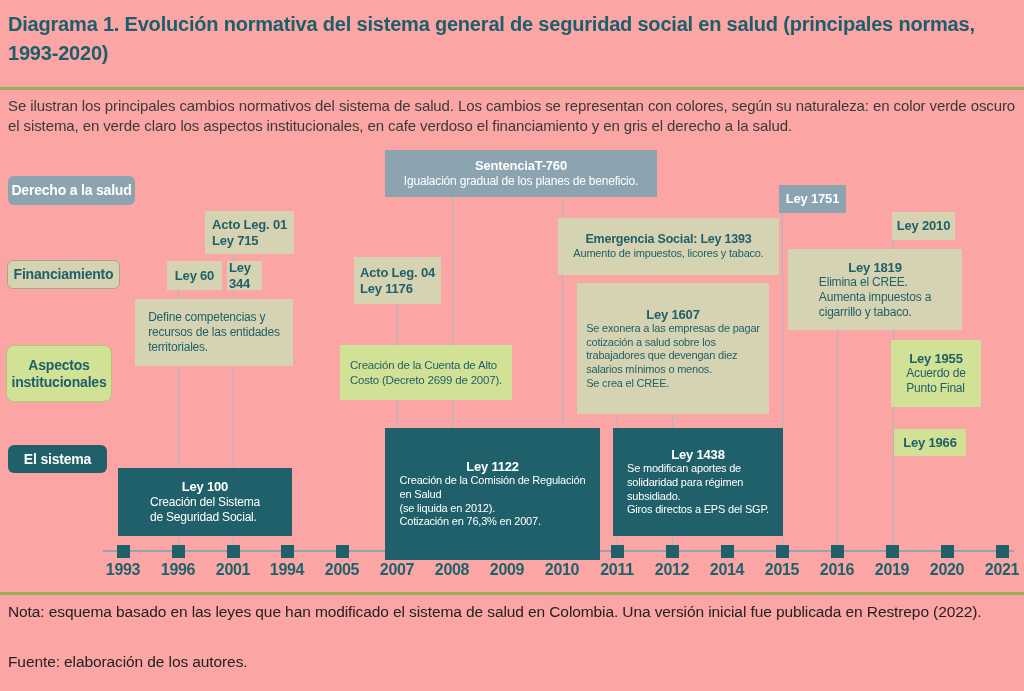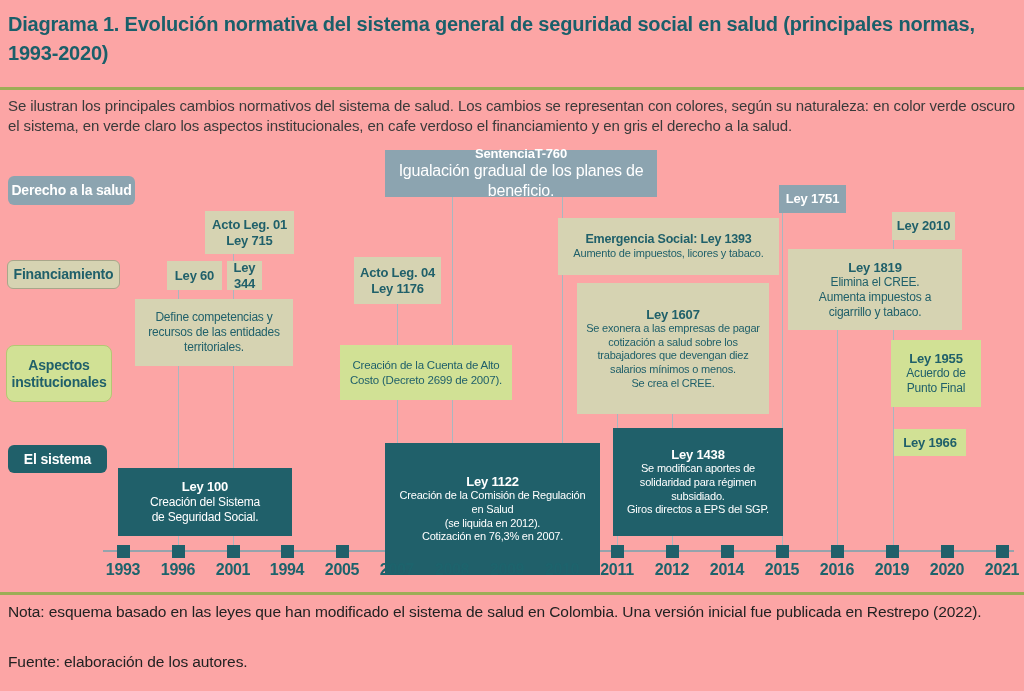--- a/index.html
+++ b/index.html
@@ -7,21 +7,21 @@
         font-family:"Liberation Sans",sans-serif;}
   .title{position:absolute;left:8px;top:10px;width:1000px;font-size:20px;font-weight:bold;
          color:#1a5f6a;line-height:29px;letter-spacing:-0.2px;}
   .rule{position:absolute;left:0;width:1024px;height:3px;background:#9cad56;}
   .desc{position:absolute;left:8px;top:96px;width:1008px;font-size:15px;color:#3a3a3a;
         line-height:20px;letter-spacing:-0.1px;}
   .cat{position:absolute;z-index:2;border-radius:6px;display:flex;align-items:center;
        justify-content:center;font-weight:bold;font-size:14px;text-align:center;
        letter-spacing:-0.2px;line-height:1.15;white-space:pre-line;}
   .box{position:absolute;z-index:2;display:flex;flex-direction:column;justify-content:center;
-       align-items:center;text-align:center;letter-spacing:-0.2px;padding:2px;box-sizing:border-box;}
+       align-items:center;text-align:left;letter-spacing:-0.2px;padding:2px;box-sizing:border-box;}
   .box .t{font-weight:bold;font-size:13px;line-height:1.18;white-space:pre-line;}
   .box .b{font-size:11px;line-height:1.24;white-space:pre-line;}
   .teal{background:#20606a;color:#fff;}
   .tan{background:#d6d3b2;color:#20606a;}
   .green{background:#d1e195;color:#20606a;}
   .gray{background:#8ca4b0;color:#fff;}
   .cat.tan{border:1px solid #a8a68a;}
   .cat.green{border:1px solid #b3c873;}
   .conn{position:absolute;z-index:1;width:1px;background:#a9b7bf;}
   .axis{position:absolute;z-index:1;left:103px;top:550px;width:911px;height:2px;background:#95a3ac;}
@@ -40,21 +40,21 @@
   <div class="desc">Se ilustran los principales cambios normativos del sistema de salud. Los cambios se representan con colores, según su naturaleza: en color verde oscuro el sistema, en verde claro los aspectos institucionales, en cafe verdoso el financiamiento y en gris el derecho a la salud.</div>
 
   <div class="cat gray" style="left:8px;top:176px;width:127px;height:29px;">Derecho a la salud</div>
   <div class="cat tan" style="left:7px;top:260px;width:111px;height:27px;">Financiamiento</div>
   <div class="cat green" style="left:6px;top:345px;width:104px;height:55px;border-radius:8px;">Aspectos
 institucionales</div>
   <div class="cat teal" style="left:8px;top:445px;width:99px;height:28px;">El sistema</div>
 
   <div class="box gray" style="left:385px;top:150px;width:272px;height:47px;">
     <div class="t">SentenciaT-760</div>
-    <div class="b" style="font-size:16px;">Igualación gradual de los planes de beneficio.</div>
+    <div class="b" style="font-size:12px;">Igualación gradual de los planes de beneficio.</div>
   </div>
 
   <div class="box tan" style="left:205px;top:211px;width:89px;height:43px;">
     <div class="t">Acto Leg. 01
 Ley 715</div>
   </div>
   <div class="box tan" style="left:167px;top:261px;width:55px;height:29px;">
     <div class="t">Ley 60</div>
   </div>
   <div class="box tan" style="left:227px;top:261px;width:35px;height:29px;">
@@ -72,21 +72,21 @@
   </div>
 
   <div class="box tan" style="left:354px;top:257px;width:87px;height:47px;">
     <div class="t">Acto Leg. 04
 Ley 1176</div>
   </div>
   <div class="box green" style="left:340px;top:345px;width:172px;height:55px;">
     <div class="b" style="font-size:11.5px;">Creación de la Cuenta de Alto
 Costo (Decreto 2699 de 2007).</div>
   </div>
-  <div class="box teal" style="left:385px;top:428px;width:215px;height:132px;margin-top:15px;">
+  <div class="box teal" style="left:385px;top:428px;width:215px;height:132px;">
     <div class="t">Ley 1122</div>
     <div class="b">Creación de la Comisión de Regulación
 en Salud
 (se liquida en 2012).
 Cotización en 76,3% en 2007.</div>
   </div>
 
   <div class="box tan" style="left:558px;top:218px;width:221px;height:57px;">
     <div class="t" style="font-size:12.5px;">Emergencia Social: Ley 1393</div>
     <div class="b">Aumento de impuestos, licores y tabaco.</div>

